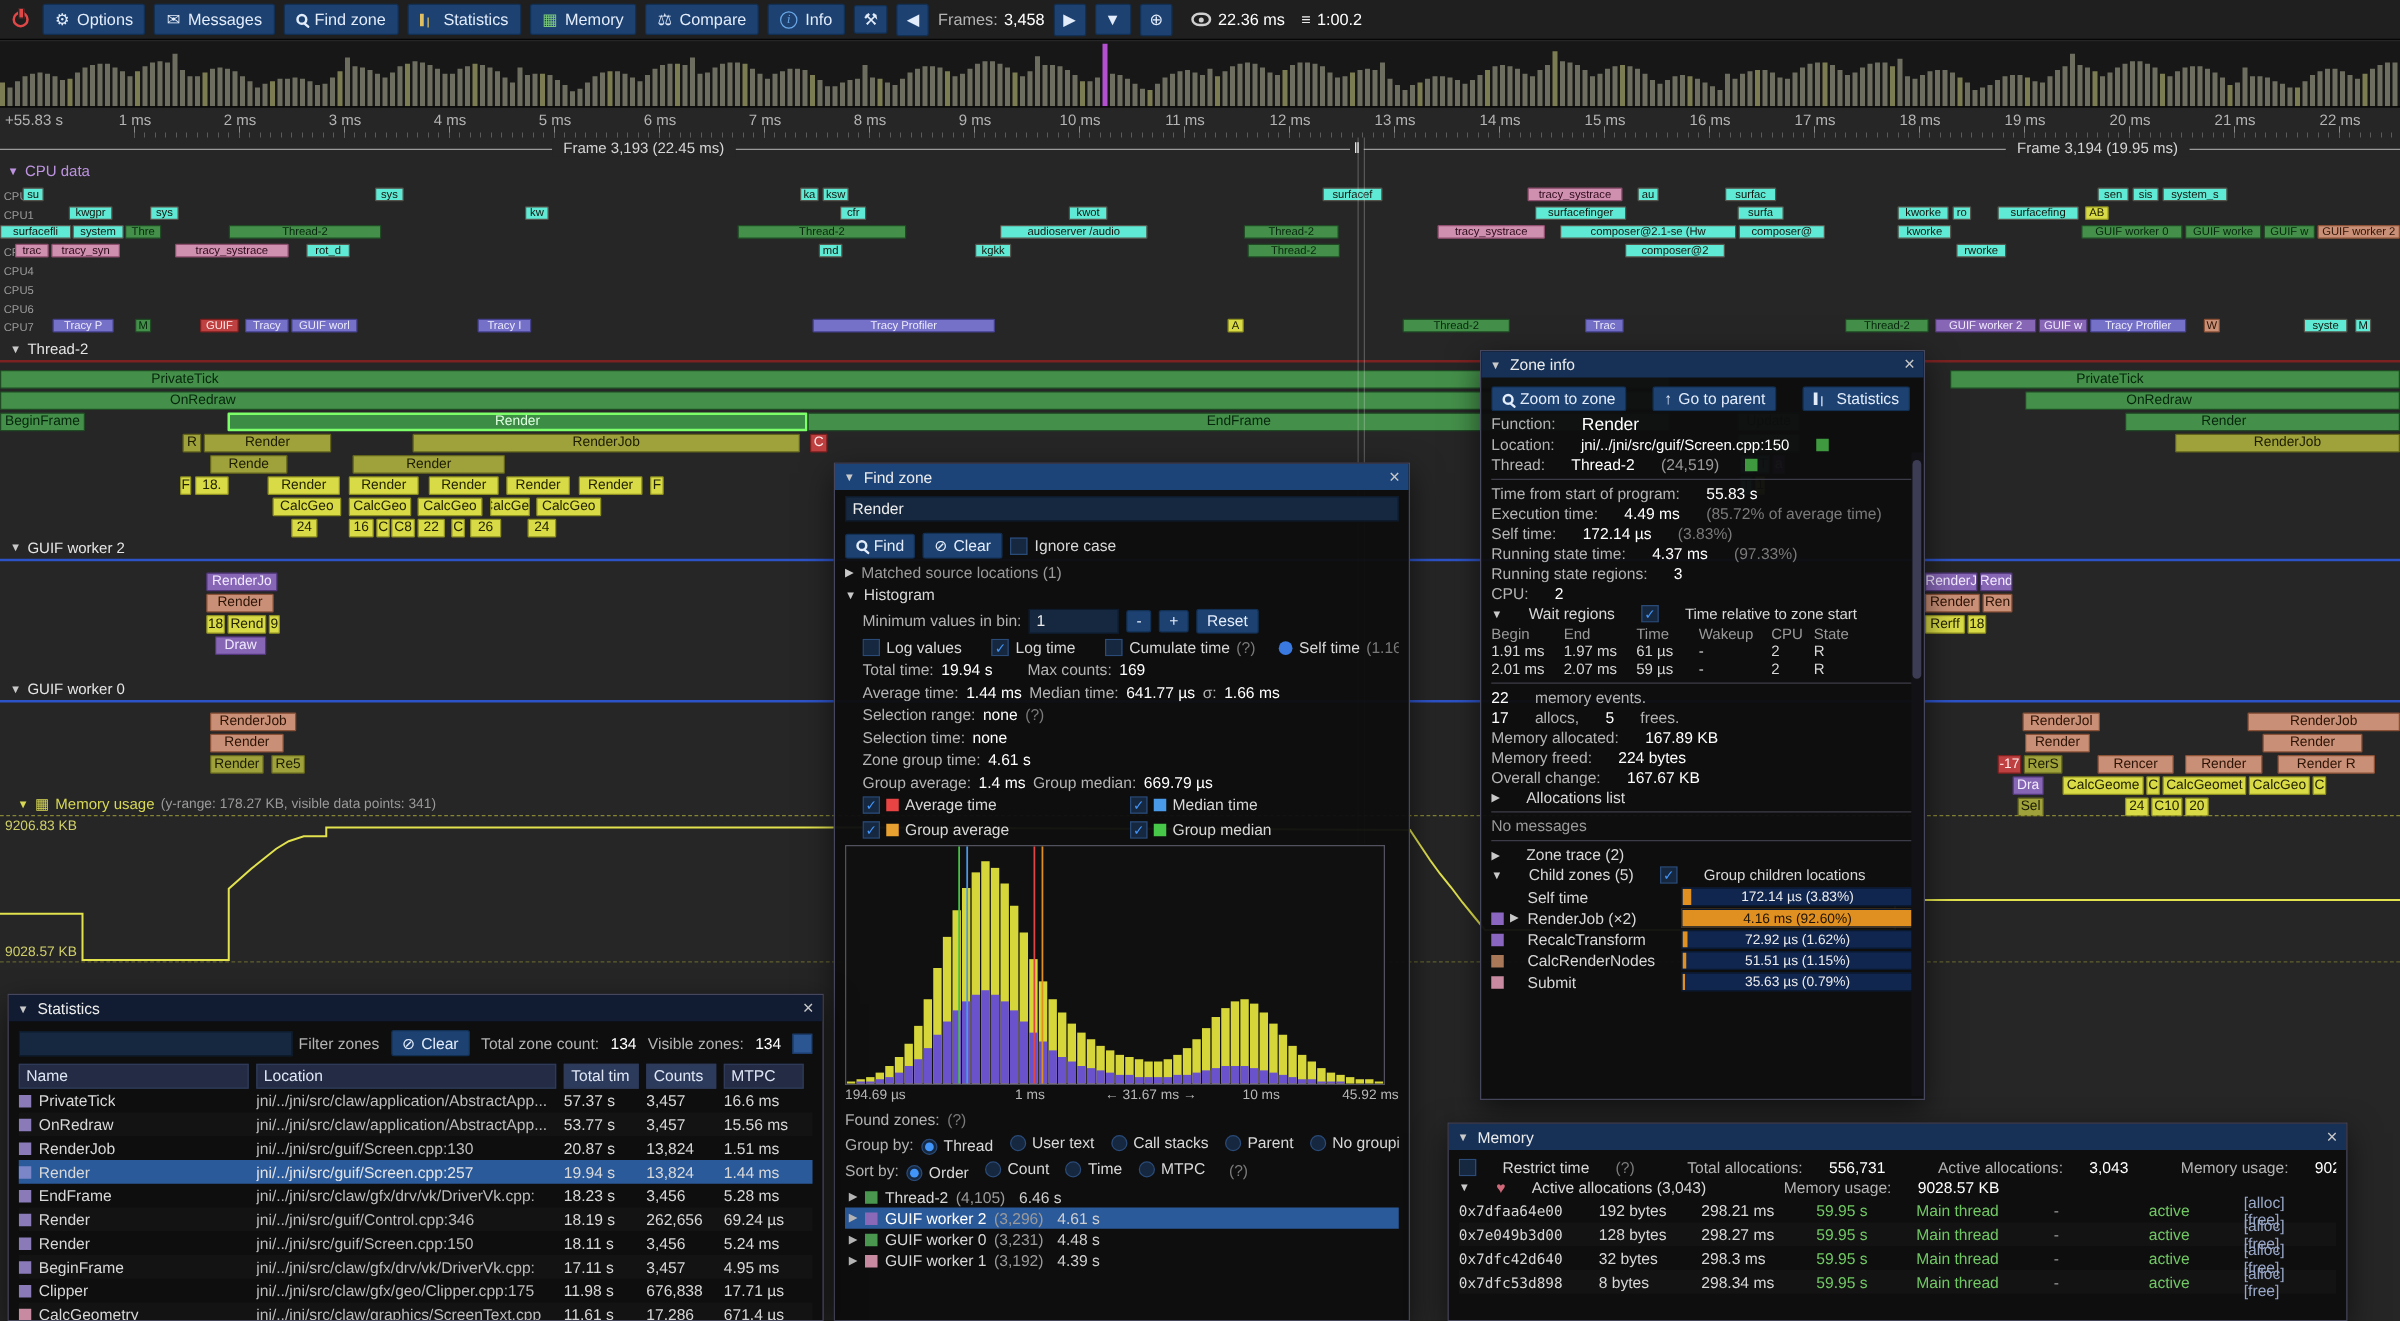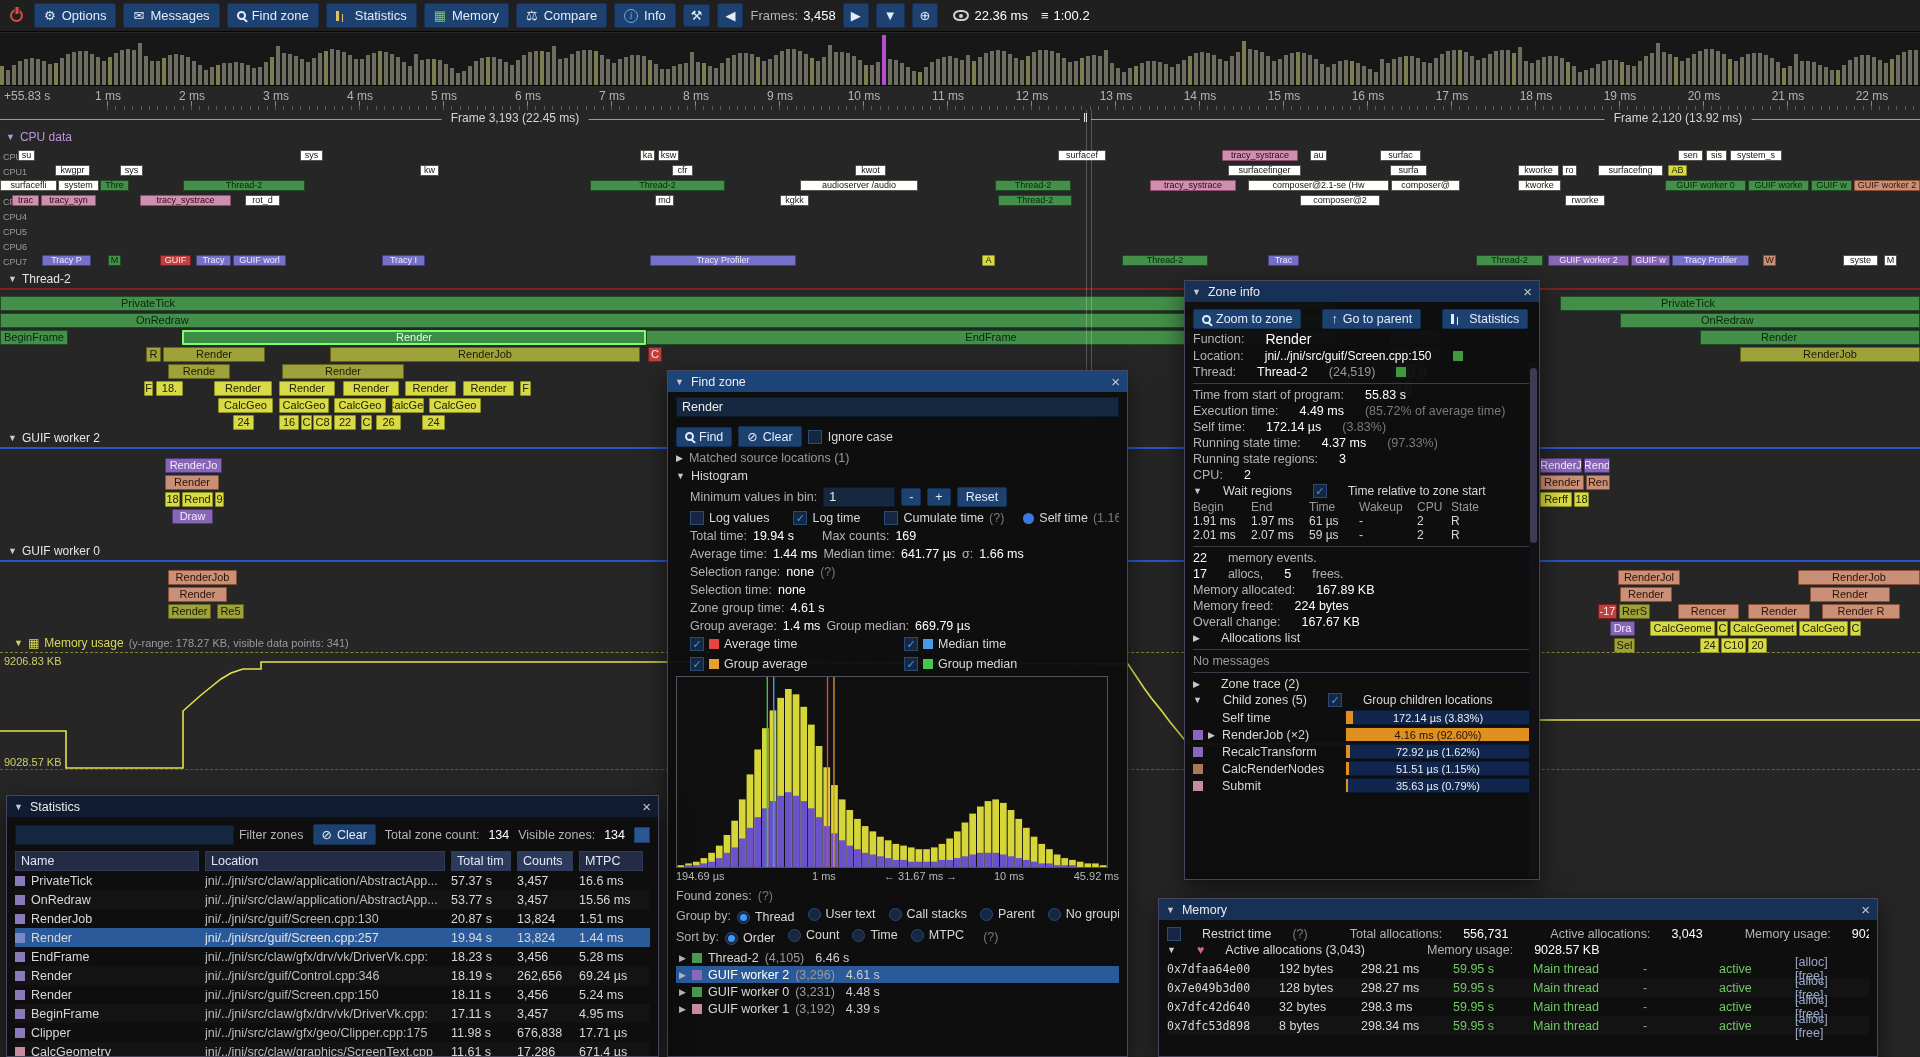--- a/index.html
+++ b/index.html
@@ -46,21 +46,21 @@
 .cpu-label{position:absolute;left:3px;font-size:9px;color:#9c9c9c}
 .zone{position:absolute;display:flex;align-items:center;justify-content:center;overflow:hidden;white-space:nowrap;border-radius:1px;line-height:1}
 .zc-green{background:#44904a;border:1px solid #1f4a24;color:#06260c}
 .zc-greensel{background:#3d8c46;border:2px solid #7dff6a;color:#deffde}
 .zc-olive{background:#9fa23b;border:1px solid #62641c;color:#1c1c02}
 .zc-yellow{background:#d8da46;border:1px solid #8e9020;color:#232300}
 .zc-purple{background:#8766b5;border:1px solid #53377c;color:#f2eaff}
 .zc-rose{background:#c99077;border:1px solid #8a5137;color:#2d1305}
 .zc-red{background:#bf4040;border:1px solid #7c1f1f;color:#ffe8e8}
 .zc-pink{background:#cf8fae;border:1px solid #8e4e6e;color:#2c0a1a}
-.zc-gray{background:#ffffff;border:1px solid #54544c;color:#15150f}
+.zc-gray{background:#5eead4;border:1px solid #54544c;color:#15150f}
 .zc-tracy{background:#7570c8;border:1px solid #44408c;color:#eceafc}
 .zc-teal{background:#5ab8b0;border:1px solid #2a6e68;color:#042522}
 .memsvg{position:absolute;top:0;left:0;pointer-events:none}
 .memtitle{color:#d8d855}
 .mem-axis-label{position:absolute;font-size:11px;color:#cfcf6a;z-index:2}
 .dashline{position:absolute;left:0;width:1920px;border-top:1px dashed #a5a53a;opacity:.75}
 
 
 .window{position:absolute;background:rgba(13,13,15,.965);border:1px solid #46465c;box-shadow:0 8px 24px rgba(0,0,0,.55);font-size:12.5px;color:#d8d8d8;display:flex;flex-direction:column;overflow:hidden;z-index:20}
 .wtitle{flex:0 0 21px;display:flex;align-items:center;gap:7px;padding:0 7px;font-size:12.5px;color:#ececec}
@@ -553,21 +553,21 @@
       <span class="ruler-tick" style="left: 1536px; transform: translateX(-50%);">18 ms</span>
       <span class="ruler-tick" style="left: 1620px; transform: translateX(-50%);">19 ms</span>
       <span class="ruler-tick" style="left: 1704px; transform: translateX(-50%);">20 ms</span>
       <span class="ruler-tick" style="left: 1788px; transform: translateX(-50%);">21 ms</span>
       <span class="ruler-tick" style="left: 1872px; transform: translateX(-50%);">22 ms</span>
     </div>
 
   <div class="framerow">
     <span class="frame-label" style="left:515px">Frame 3,193 (22.45 ms)</span>
     <span class="frame-sep" style="left:1080px">‖</span>
-    <span class="frame-label" style="left:1678px">Frame 2,120 (13.92 ms)</span>
+    <span class="frame-label" style="left:1678px">Frame 3,194 (19.95 ms)</span>
   </div>
 
   <div class="timeline">
     <svg class="memsvg" width="1920" height="1057">
         <polyline points="0,731 66,731 66,768 183,768 183,711 192,703 201,695 211,687 221,679 231,673 243,669 261,669 261,662 700,662 1128,664 1136,676 1144,688 1152,699 1161,710 1170,722 1179,733 1188,744 1516,744 1516,720 1920,720" fill="none" stroke="#e2e24e" stroke-width="1.6"></polyline>
       </svg>
 
     <div class="sec-head" style="top:130px;left:6px;color:#bd93e0">
       <span class="tri" style="color:#bd93e0">▼</span>
       <span>CPU data</span>

